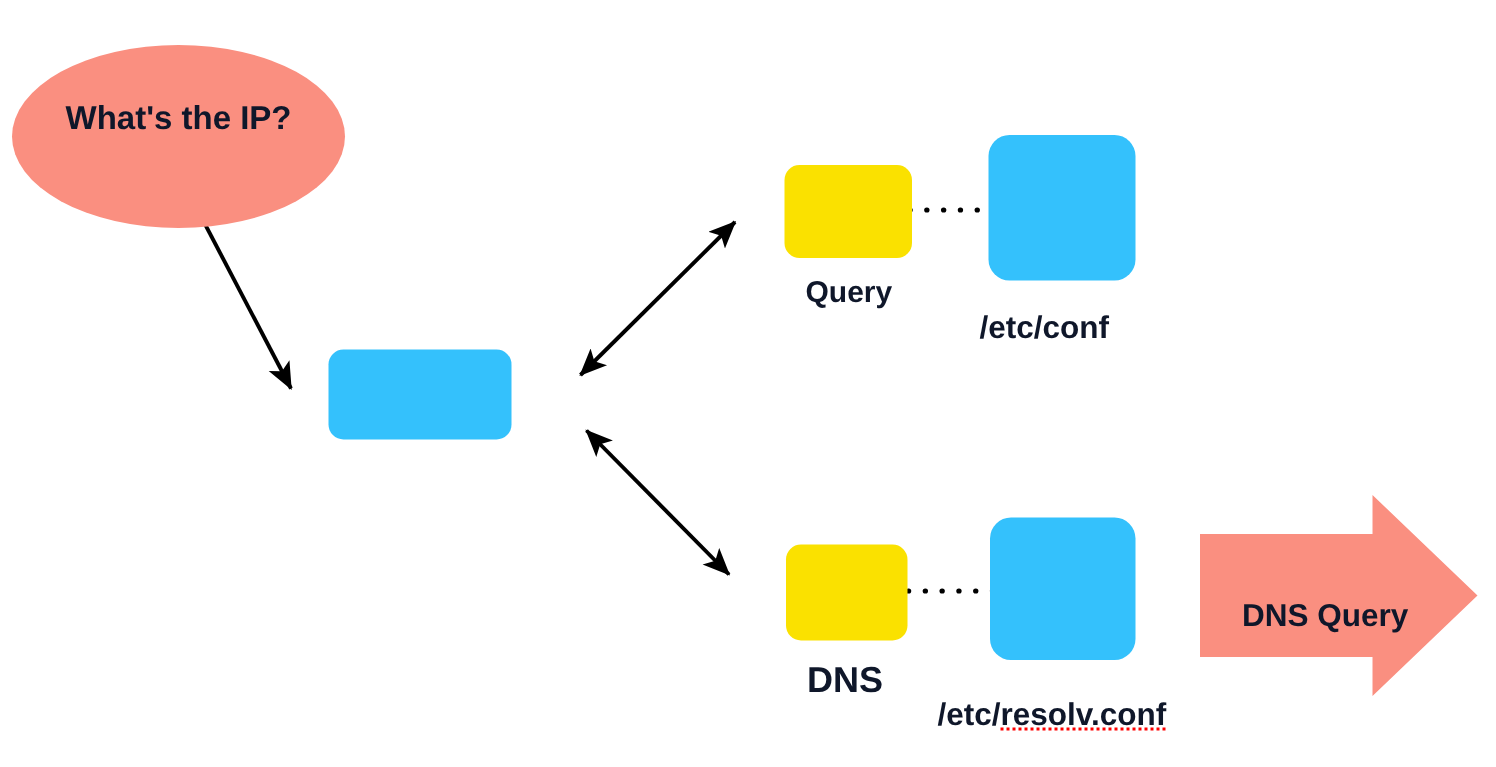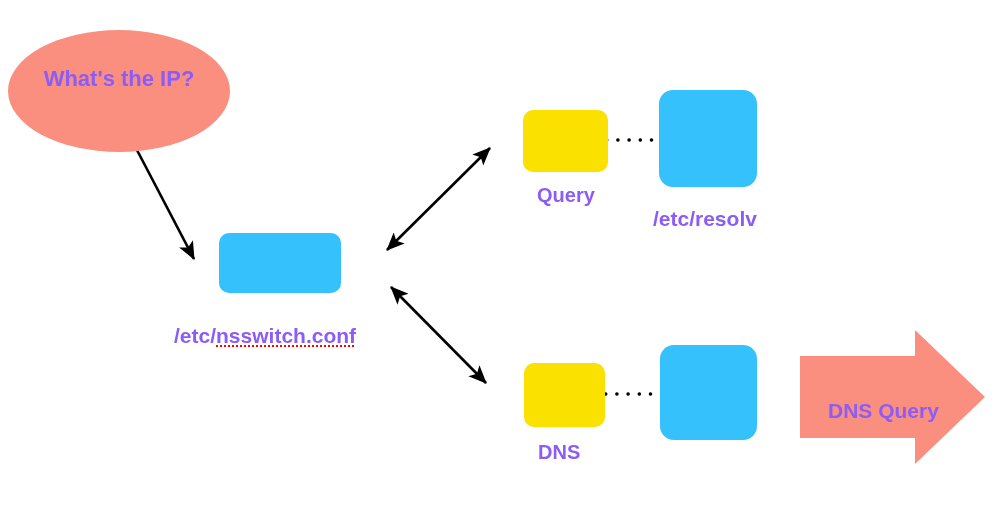--- a/index.html
+++ b/index.html
@@ -31,21 +31,21 @@
   .shape-ellipse {
     position: absolute;
     border-radius: 50%;
   }
   .shape-rect {
     position: absolute;
   }
   .label {
     position: absolute;
     font-family: "Liberation Sans", sans-serif;
-    color: #8b5cf6;
+    color: #0f172a;
     white-space: nowrap;
     line-height: 1;
   }
   .label-in-shape {
     display: flex;
     align-items: center;
     justify-content: center;
     width: 100%;
     height: 100%;
     position: absolute;
@@ -90,36 +90,36 @@
   </svg>
 
   <div class="node" style="left:8px; top:30px; width:222px; height:122px;">
     <div class="shape-ellipse" style="left:0; top:0; width:222px; height:122px; background:#fa8f80;"></div>
     <div class="label label-in-shape" style="font-size:22px; font-weight:700; align-items:flex-start; padding-top:38px; box-sizing:border-box;">What's the IP?</div>
   </div>
 
   <div class="node" style="left:219px; top:233px; width:122px; height:60px;">
     <div class="shape-rect" style="left:0; top:0; width:122px; height:60px; background:#34c1fc; border-radius:10px;"></div>
   </div>
-  <div class="label" style="left:174px; top:325px; font-size:21px; font-weight:700;"><span>/etc/</span><span class="spell">nsswitch.conf</span></div>
 
   <div class="node" style="left:523px; top:110px; width:85px; height:62px;">
     <div class="shape-rect" style="left:0; top:0; width:85px; height:62px; background:#fae100; border-radius:10px;"></div>
   </div>
   <div class="label" style="left:537px; top:185px; font-size:20px; font-weight:700;">Query</div>
 
   <div class="node" style="left:659px; top:90px; width:98px; height:97px;">
     <div class="shape-rect" style="left:0; top:0; width:98px; height:97px; background:#34c1fc; border-radius:14px;"></div>
   </div>
-  <div class="label" style="left:653px; top:208px; font-size:21px; font-weight:700;"><span>/etc/resolv</span></div>
+  <div class="label" style="left:653px; top:208px; font-size:21px; font-weight:700;"><span>/etc/conf</span></div>
 
   <div class="node" style="left:524px; top:363px; width:81px; height:64px;">
     <div class="shape-rect" style="left:0; top:0; width:81px; height:64px; background:#fae100; border-radius:10px;"></div>
   </div>
-  <div class="label" style="left:538px; top:442px; font-size:20px; font-weight:700;">DNS</div>
+  <div class="label" style="left:538px; top:442px; font-size:24px; font-weight:700;">DNS</div>
 
   <div class="node" style="left:660px; top:345px; width:97px; height:95px;">
     <div class="shape-rect" style="left:0; top:0; width:97px; height:95px; background:#34c1fc; border-radius:14px;"></div>
   </div>
+  <div class="label" style="left:625px; top:466px; font-size:21px; font-weight:700;"><span>/etc/</span><span class="spell">resolv.conf</span></div>
 
   <div class="label" style="left:828px; top:383px; font-size:21px; font-weight:700;margin-top:17px;">DNS Query</div>
 
 </div>
 
 </body></html>

